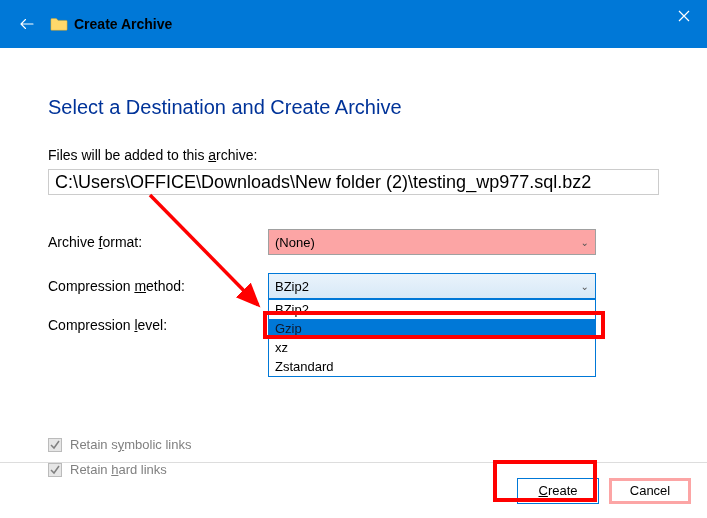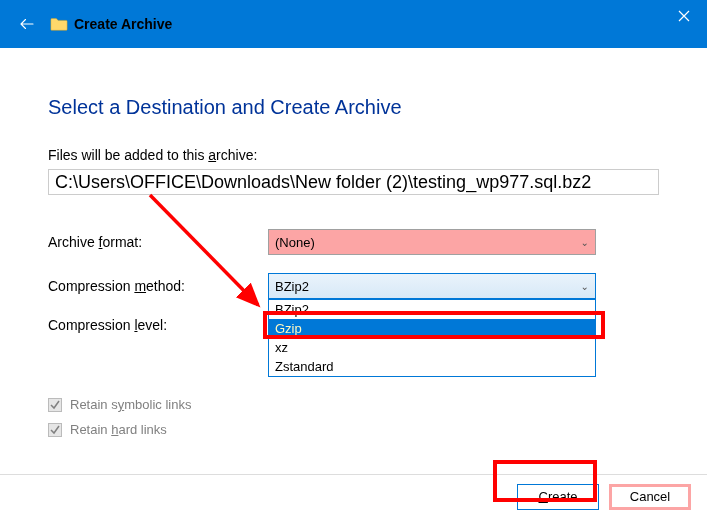--- a/index.html
+++ b/index.html
@@ -106,40 +106,40 @@
     }
     .dropdown-list .opt {
       padding: 1px 6px;
       font-size: 13px;
       height: 19px;
       line-height: 17px;
       cursor: pointer;
     }
     .dropdown-list .opt.selected {
       background: #0078d7;
-      color: #fef9c3;
-    }
-    .checks { margin-top: 64px; }
+      color: #0f172a;
+    }
+    .checks { margin-top: 104px; }
     .check-row {
       display: flex;
       align-items: center;
       margin-bottom: 10px;
       color: #808080;
     }
     .check-box {
       width: 14px; height: 14px;
       background: #e6e6e6;
       border: 1px solid #bbb;
       margin-right: 8px;
       display: flex; align-items: center; justify-content: center;
     }
     .footer {
       position: absolute;
       bottom: 0; left: 0; right: 0;
-      height: 44px;
+      height: 56px;
       border-top: 1px solid #ddd;
       display: flex;
       align-items: center;
       justify-content: flex-end;
       padding: 0 16px;
       gap: 10px;
     }
     .btn {
       min-width: 82px;
       height: 26px;

